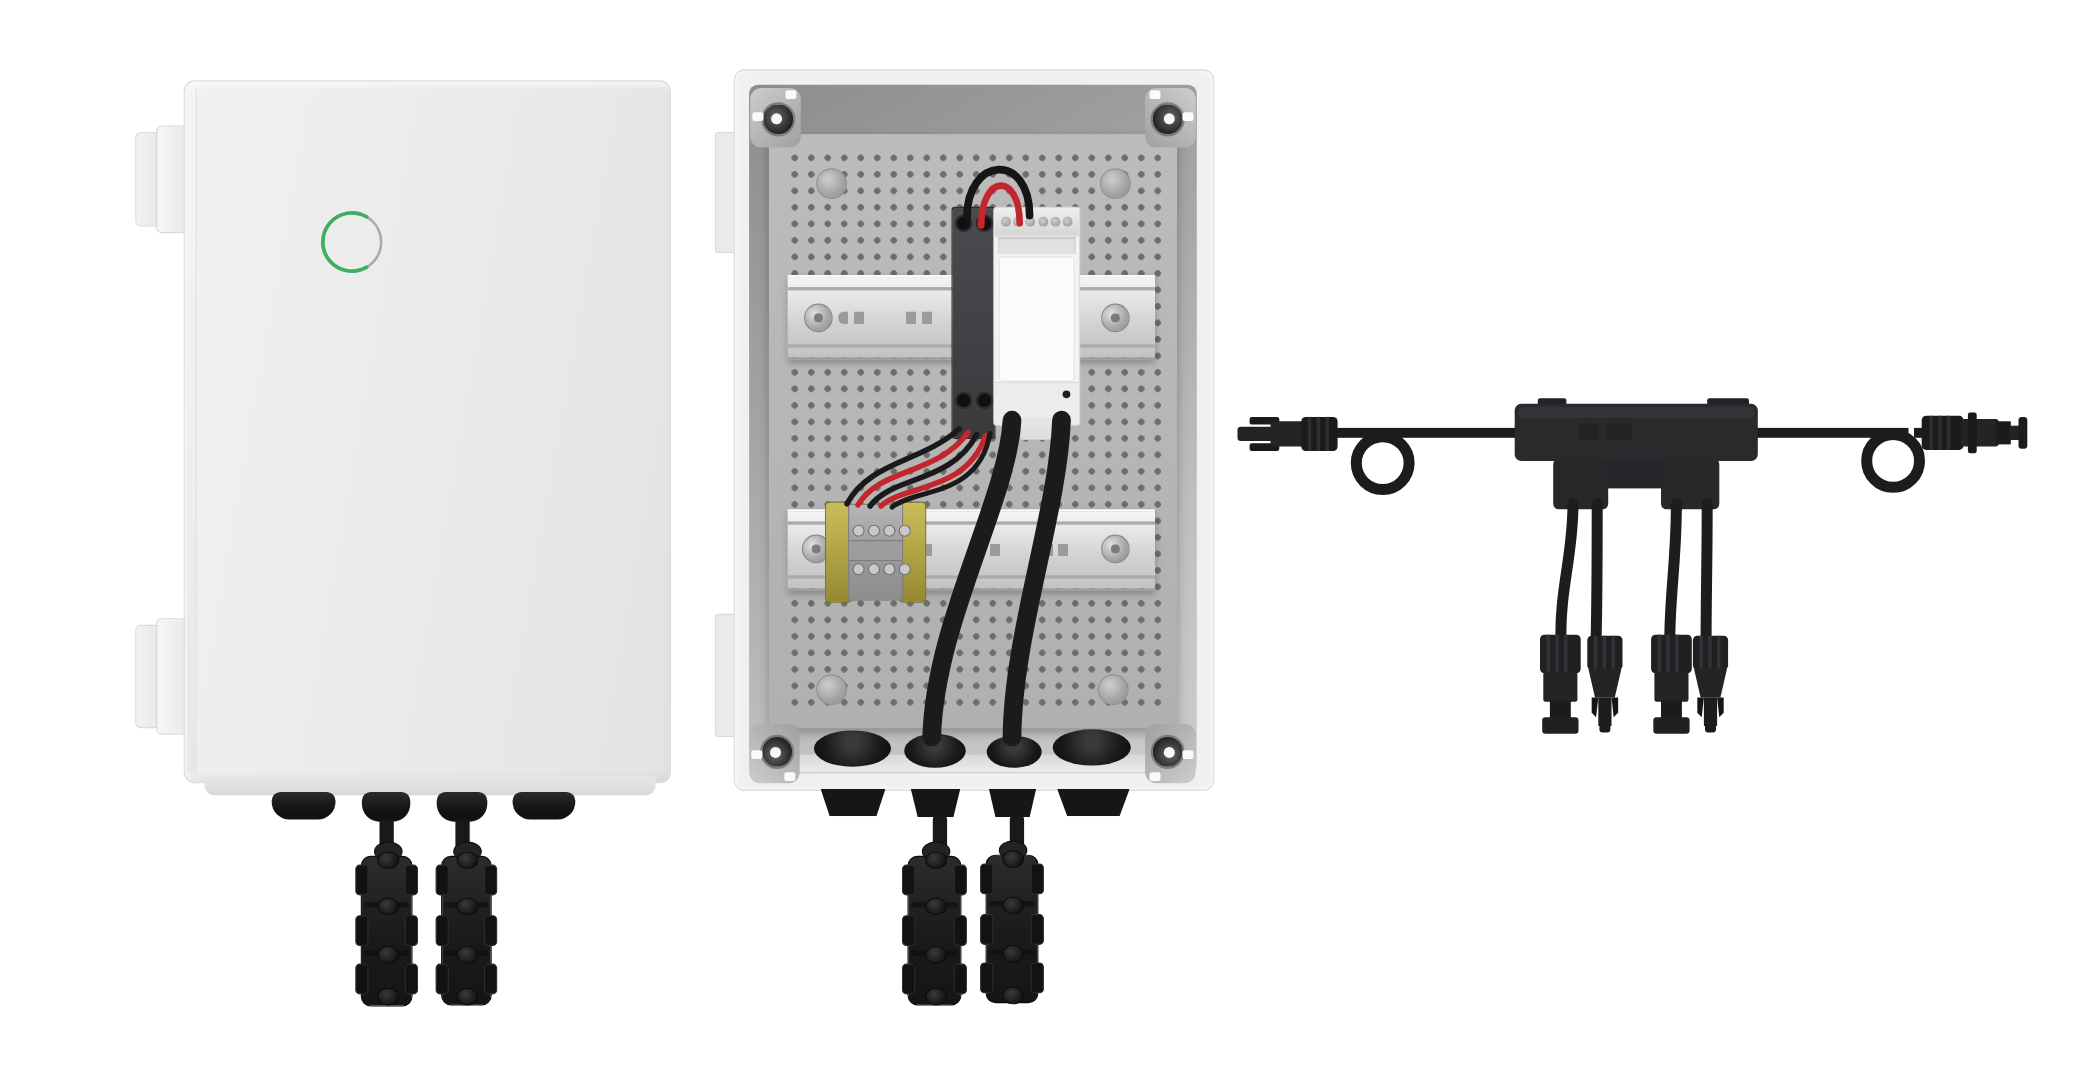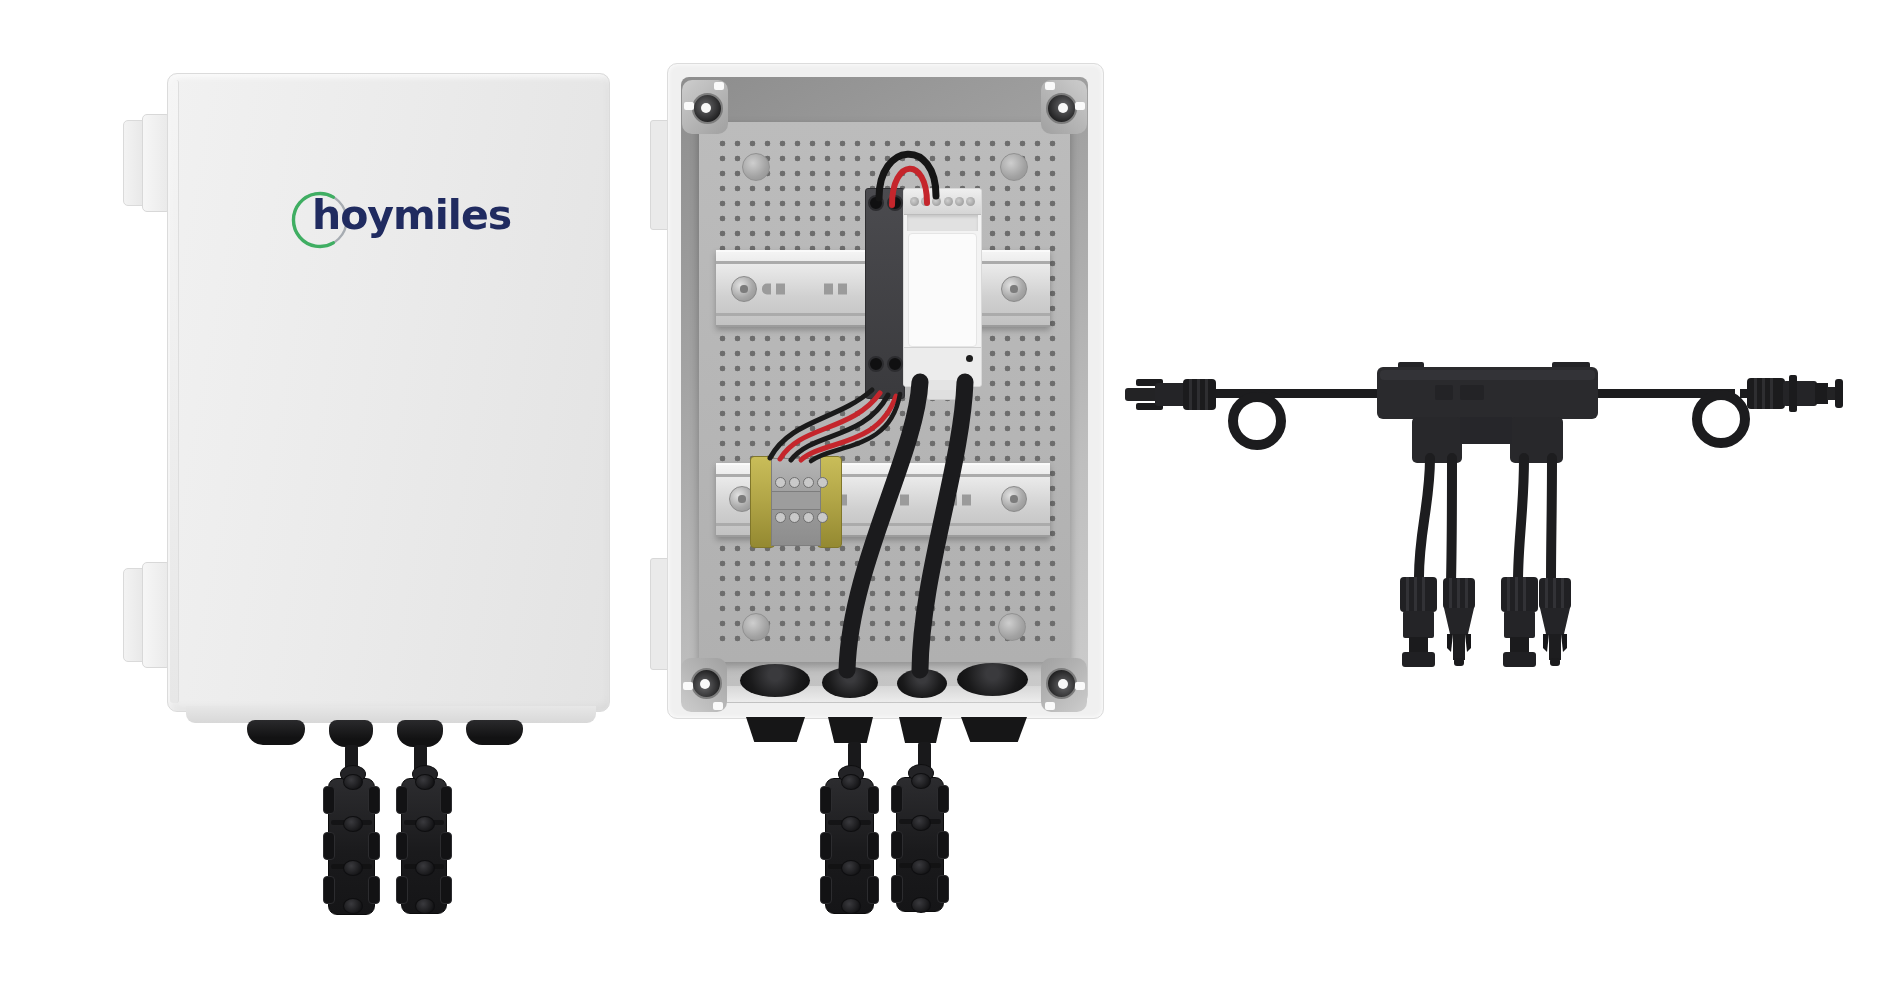--- a/index.html
+++ b/index.html
@@ -110,21 +110,20 @@
 
     <div class="abs lid" style="left:167px;top:73px;width:441px;height:637px;"></div>
     <div class="abs lid-seam" style="left:170px;top:80px;width:8px;height:623px;"></div>
     <div class="abs base-strip" style="left:186px;top:706px;width:410px;height:17px;"></div>
 
     <div class="abs logo" style="left:291px;top:186px;">
       <svg class="abs" style="left:0;top:0;" width="62" height="66" viewBox="0 0 62 66">
         <circle cx="29" cy="34" r="26.5" fill="none" stroke="#a7acb2" stroke-width="2.4"></circle>
         <path d="M 42.3 11.1 A 26.5 26.5 0 1 0 42.3 56.9" fill="none" stroke="#3fae62" stroke-width="3.4" stroke-linecap="round"></path>
       </svg>
-      <div class="logo-text">hoymiles</div>
     </div>
 
     <div class="abs gland" style="left:247px;top:720px;width:58px;height:25px;"></div>
     <div class="abs gland" style="left:329px;top:720px;width:44px;height:27px;"></div>
     <div class="abs gland" style="left:397px;top:720px;width:46px;height:27px;"></div>
     <div class="abs gland" style="left:466px;top:720px;width:57px;height:25px;"></div>
 
     <div class="abs stem" style="left:345px;top:745px;width:13px;height:30px;"></div>
     <div class="abs stem" style="left:414px;top:745px;width:13px;height:30px;"></div>
 

